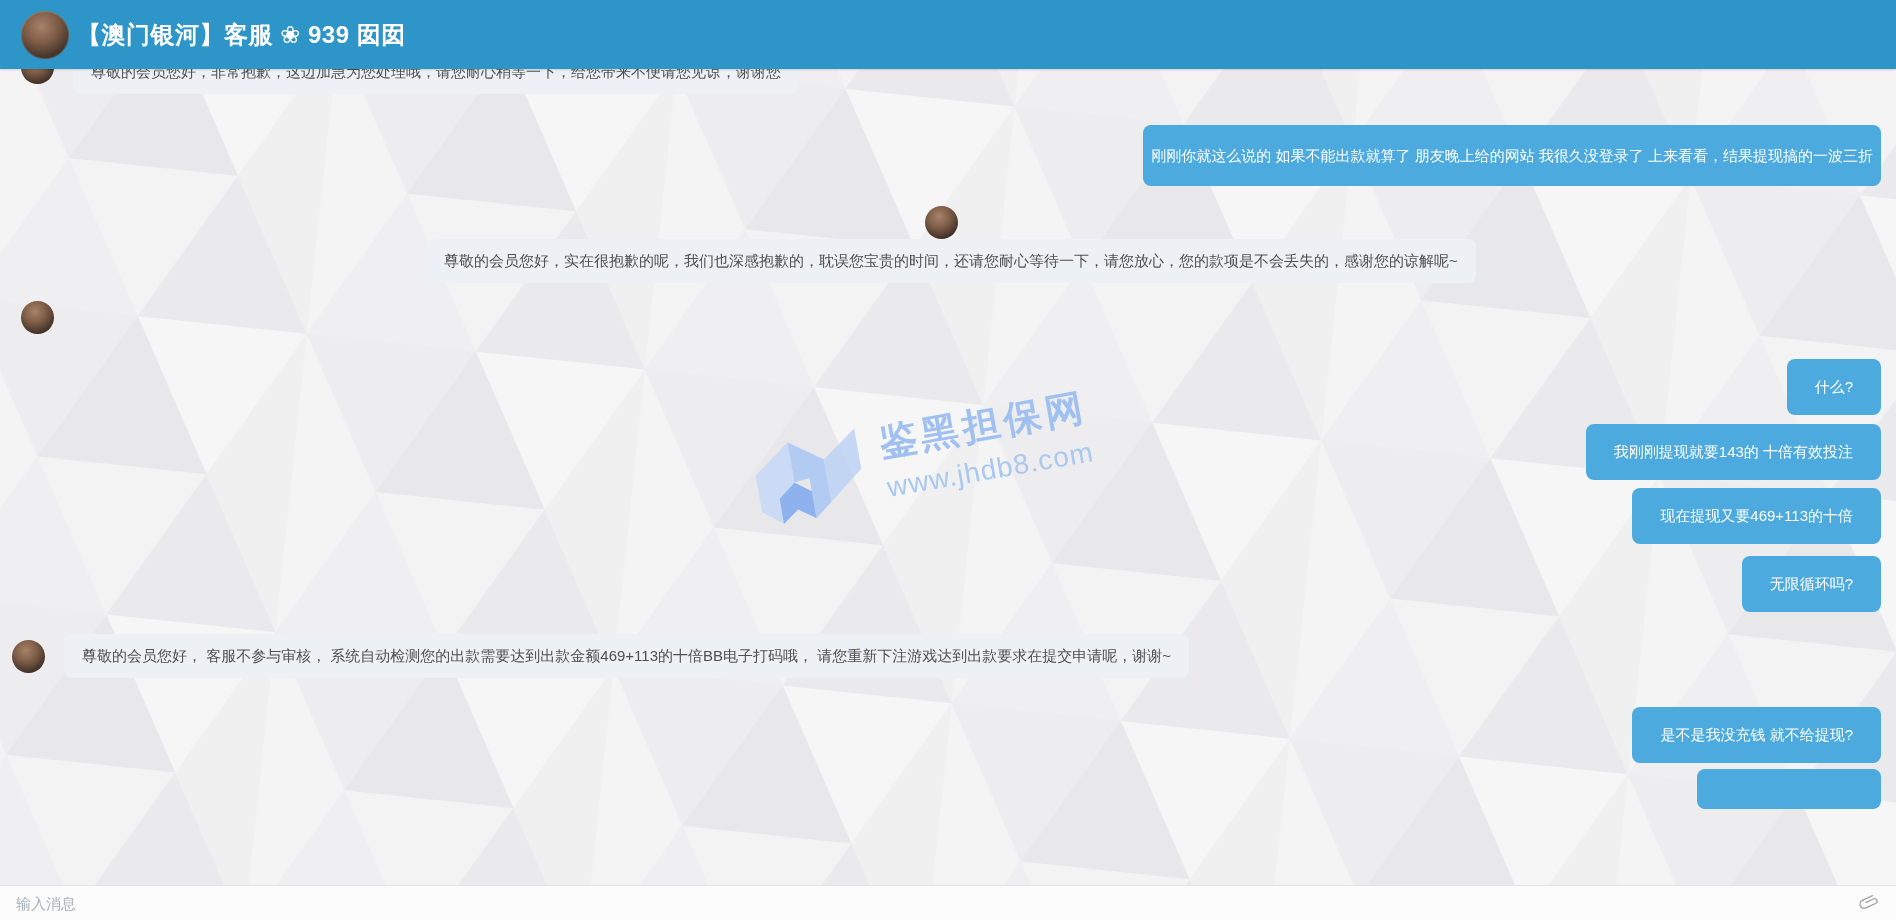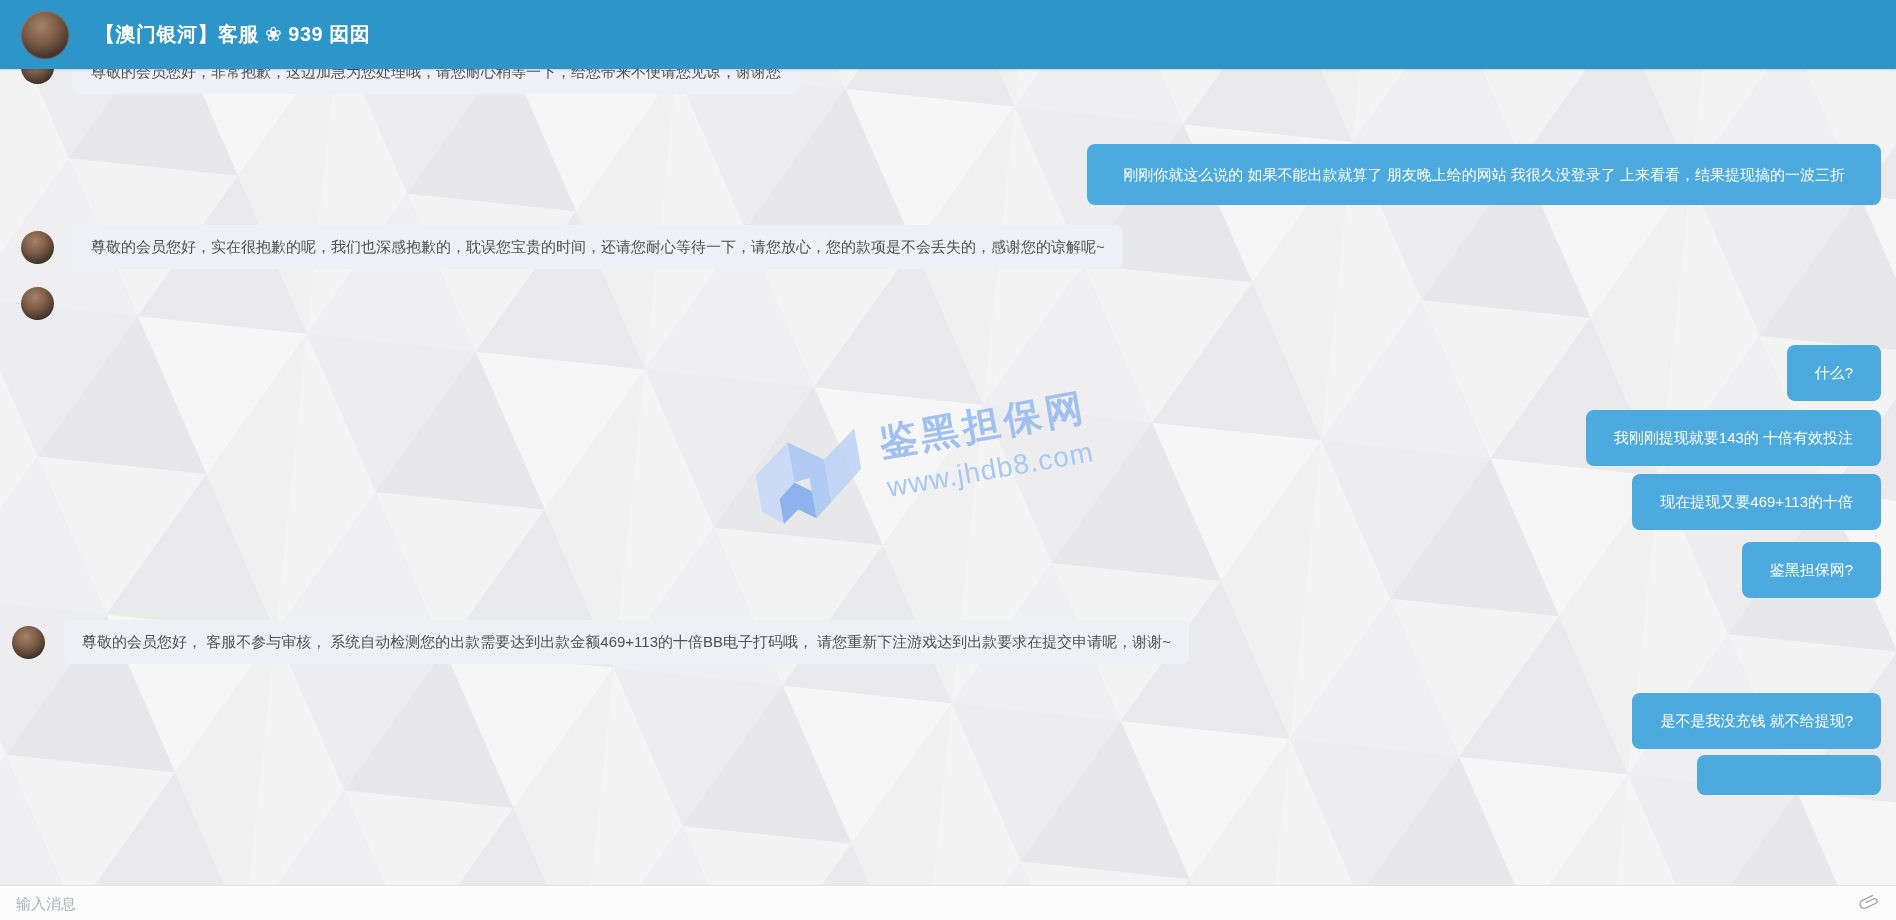--- a/index.html
+++ b/index.html
@@ -8,36 +8,36 @@
 
   
   .bgpat { position:absolute; inset:0; z-index:0; }
 
   
   .header { position:absolute; top:0; left:0; width:100%; height:69px; background:#2d95c8; z-index:30;
             display:flex; align-items:center; box-shadow:0 1px 2px rgba(0,0,0,.15); }
   .header .avatar-lg { width:48px; height:48px; border-radius:50%; margin-left:21px; flex:0 0 auto;
             background:radial-gradient(circle at 42% 32%, #a8826a 0%, #7c5b45 40%, #3a2d26 78%, #201a17 100%);
             box-shadow:inset 0 0 0 1px rgba(255,255,255,.15); }
-  .header .title { color:#ffffff; font-size:20px; font-weight:bold; margin-left:26px; letter-spacing:.5px; }
+  .header .title { color:#ffffff; font-size:24px; font-weight:bold; margin-left:8px; letter-spacing:.5px; }
 
   
   .chat { position:absolute; top:0; left:0; right:0; bottom:35px; overflow:hidden; z-index:10; }
   .row { display:flex; align-items:center; padding:0 15px 0 21px; position:relative; z-index:10; }
   .row.agent { justify-content:flex-start; }
   .row.user  { justify-content:flex-end; }
   .avatar-sm { width:33px; height:33px; border-radius:50%; margin-right:19px; flex:0 0 auto; align-self:center;
             background:radial-gradient(circle at 42% 32%, #a8826a 0%, #7c5b45 40%, #3a2d26 78%, #201a17 100%); }
   .bubble { border-radius:8px; white-space:nowrap; line-height:20px; }
   .agent .bubble { background:#edf1f5; color:#4f4f4f; font-size:15px; padding:12px 18px; }
   .user  .bubble { background:#4caadf; color:#ffffff; font-size:15px; padding:18px 28px; }
   .row1 .bubble { padding:22px 18px 12px; }           
   .row1 { margin-top:40px; }
-  .row2 { margin-top:31px; }  .row2 .bubble { padding:19px 36px; line-height:23px;margin-top:19px; }
-  .row3 { margin-top:20px; }
+  .row2 { margin-top:31px; }  .row2 .bubble { padding:19px 8px; line-height:23px; }
+  .row3 { margin-top:20px;flex-direction:column; }
   .row4 { margin-top:18px; }
   .row5 { margin-top:25px; }
   .row6 { margin-top:9px; }
   .row7 { margin-top:8px; }
   .row8 { margin-top:8px; }
   .row9 { margin-top:12px; }
   .row10 { margin-top:8px; }
   .row11 { margin-top:22px;padding-left:12px; }
   .row12 { margin-top:29px; }
   .row13 { margin-top:6px; }
@@ -121,21 +121,21 @@
     <div class="row user row6">
       <div class="bubble">我刚刚提现就要143的 十倍有效投注</div>
     </div>
 
 
     <div class="row user row8">
       <div class="bubble">现在提现又要469+113的十倍</div>
     </div>
 
     <div class="row user row9">
-      <div class="bubble">鉴黑担保网?</div>
+      <div class="bubble">无限循环吗?</div>
     </div>
 
 
     <div class="row agent row11">
       <div class="avatar-sm"></div>
       <div class="bubble">尊敬的会员您好， 客服不参与审核， 系统自动检测您的出款需要达到出款金额469+113的十倍BB电子打码哦， 请您重新下注游戏达到出款要求在提交申请呢，谢谢~</div>
     </div>
 
     <div class="row user row12">
       <div class="bubble">是不是我没充钱 就不给提现?</div>

